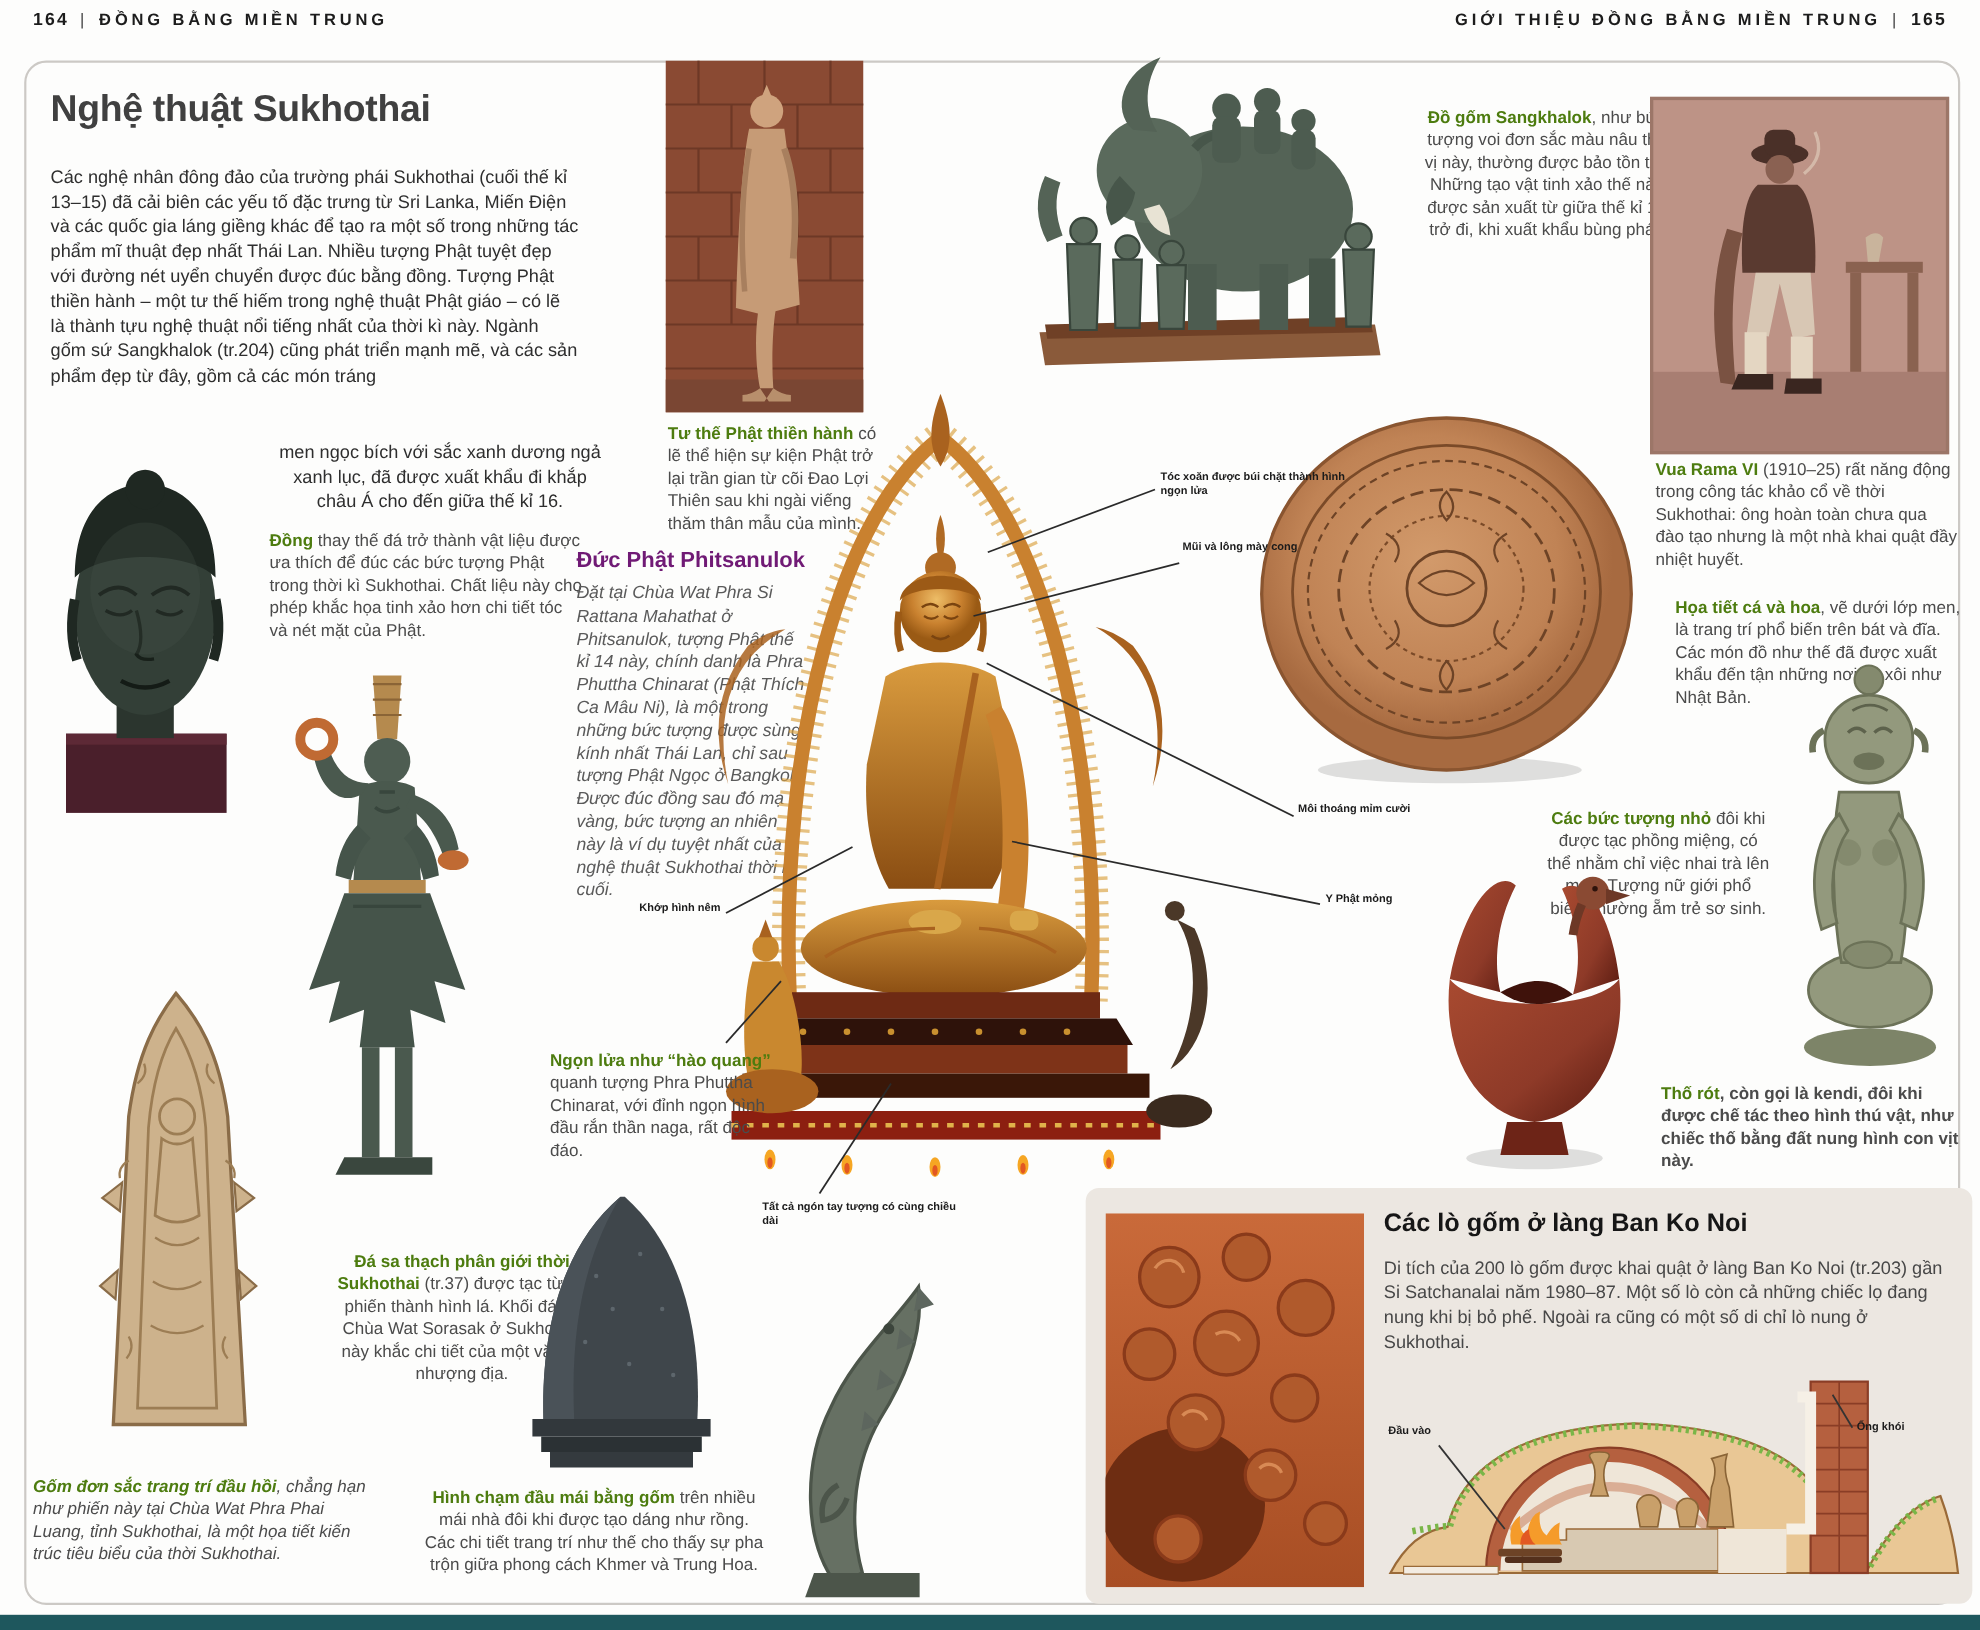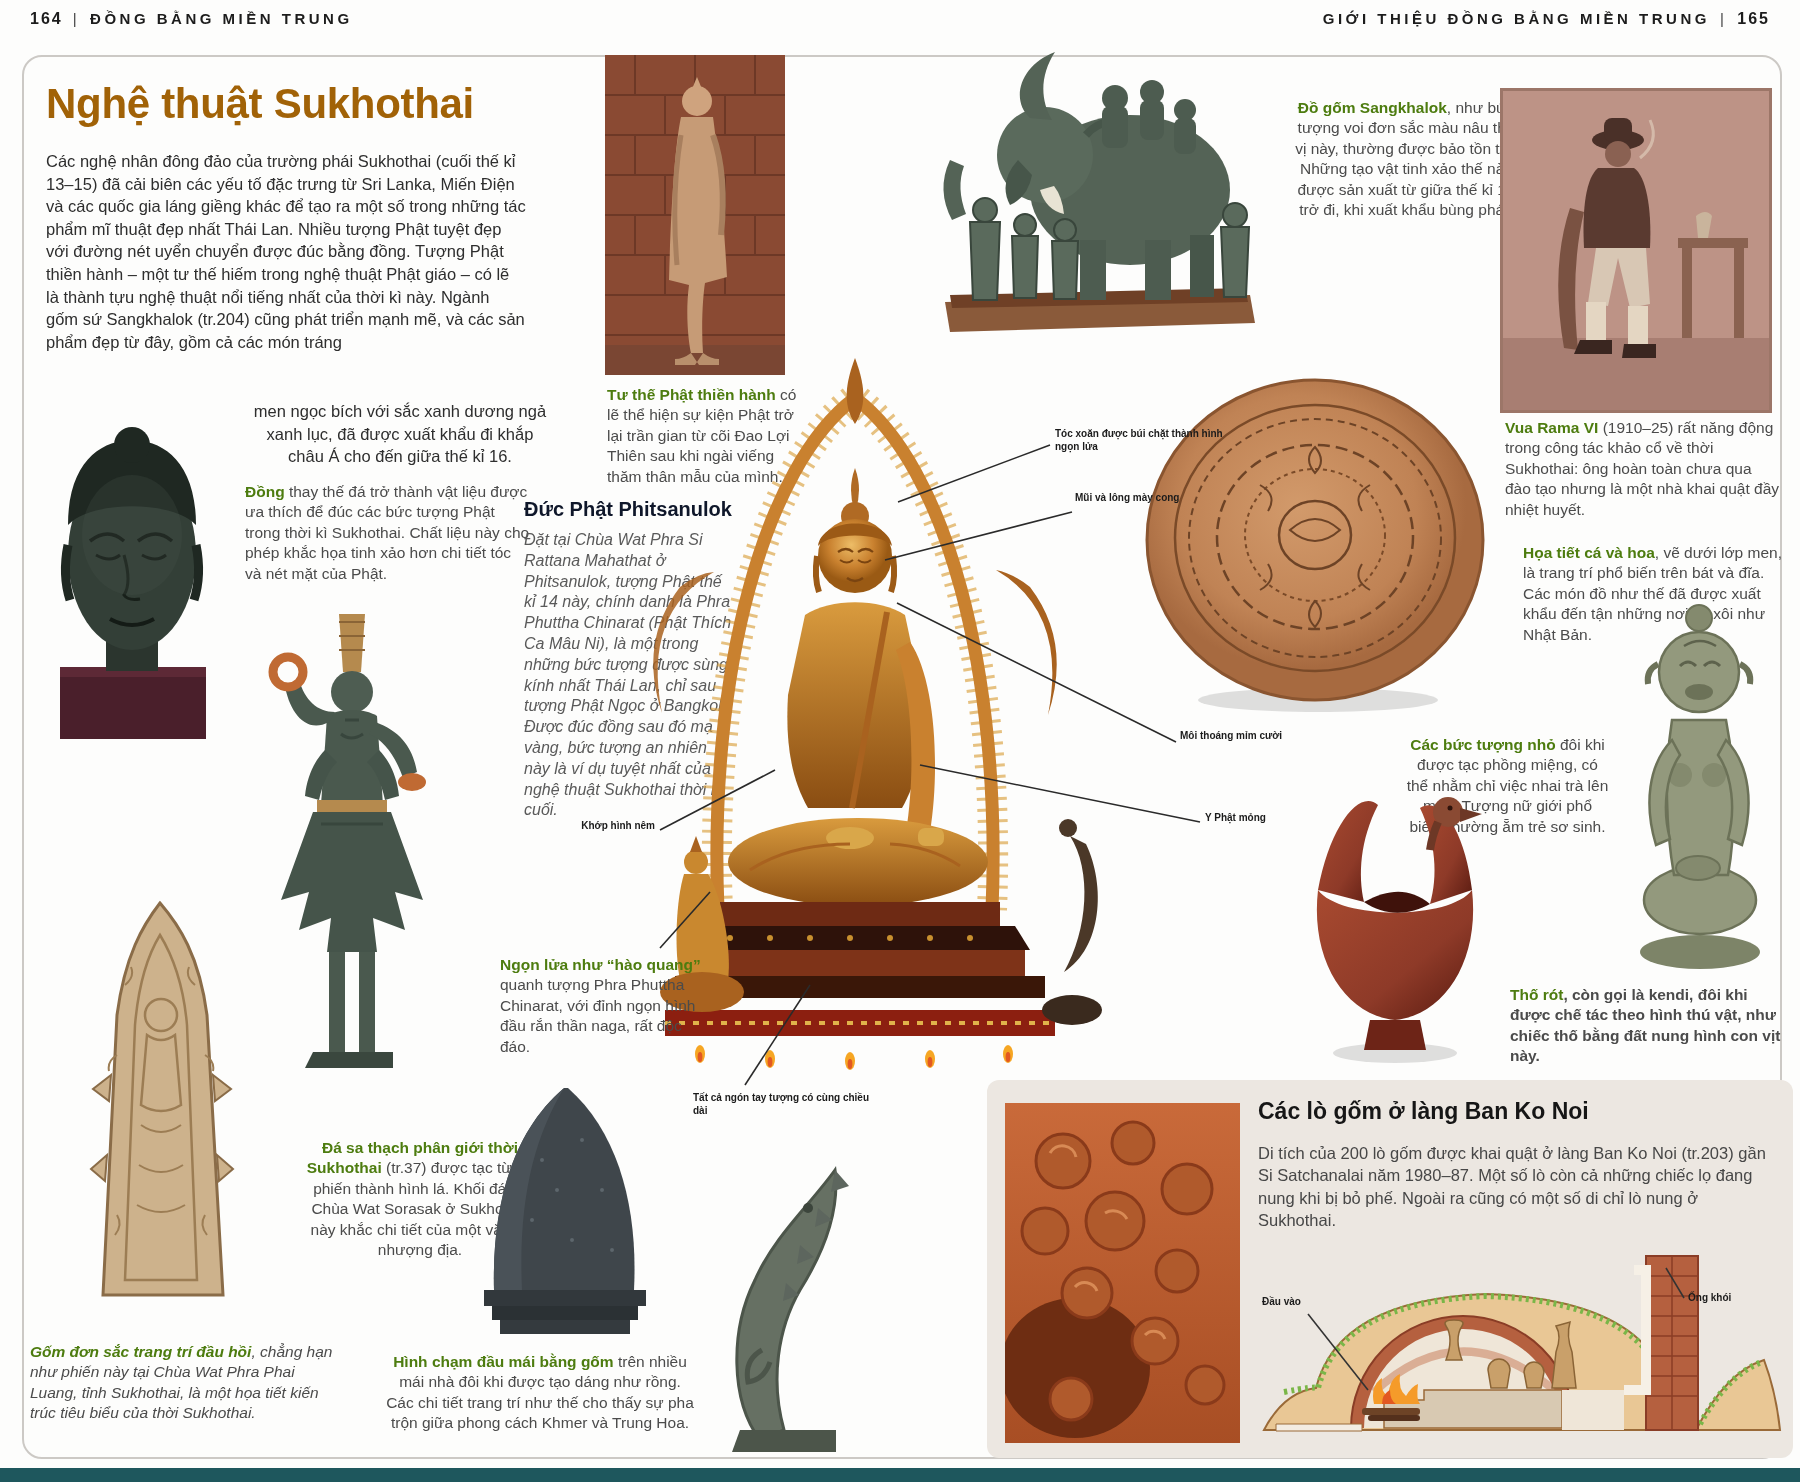--- a/index.html
+++ b/index.html
@@ -3,25 +3,25 @@
 <meta charset="utf-8">
 <style>
   html,body{margin:0;padding:0;background:#ffffff;}
   body{font-family:"Liberation Sans", sans-serif;color:#2f2f2f;}
   #page{position:relative;width:1800px;height:1482px;background:#fdfdfc;overflow:hidden;}
   .abs{position:absolute;}
   .hdr{font-size:15px;font-weight:700;letter-spacing:3.5px;color:#1c1c1c;white-space:nowrap;}
   .hdr .pg{letter-spacing:2px;font-size:16px;}
   .hdr .sep{margin:0 10px;font-weight:400;color:#444;}
   #content-border{left:22px;top:55px;width:1756px;height:1400px;border:2px solid #ccc9c5;border-radius:20px;}
-  .title{font-size:42px;font-weight:700;color:#a16207;letter-spacing:-0.3px;}
+  .title{font-size:34px;font-weight:700;color:#404040;letter-spacing:-0.3px;}
   .intro{font-size:16.5px;line-height:1.37;color:#2e2e2e;}
   .cap{font-size:15.5px;line-height:1.32;color:#4b4b4b;}
   .cap b{color:#4d7c0f;}
-  .subhead{font-size:20px;font-weight:700;color:#0f172a;}
+  .subhead{font-size:20px;font-weight:700;color:#701a75;}
   .ital{font-size:16px;line-height:1.3;color:#5a5a5a;font-style:italic;}
   .lbl{font-size:10px;line-height:1.25;font-weight:700;color:#1b1b1b;}
   .boxtitle{font-size:23px;font-weight:700;color:#161616;}
   .boxbody{font-size:16.5px;line-height:1.35;color:#474747;}
   #kiln-box{left:987px;top:1080px;width:806px;height:378px;background:#ece7e1;border-radius:12px;}
   #footer-bar{left:0;top:1468px;width:1800px;height:14px;background:#1e575d;}
   svg{display:block;}
   .ctr{text-align:center;}
   .rgt{text-align:right;}
 </style>

